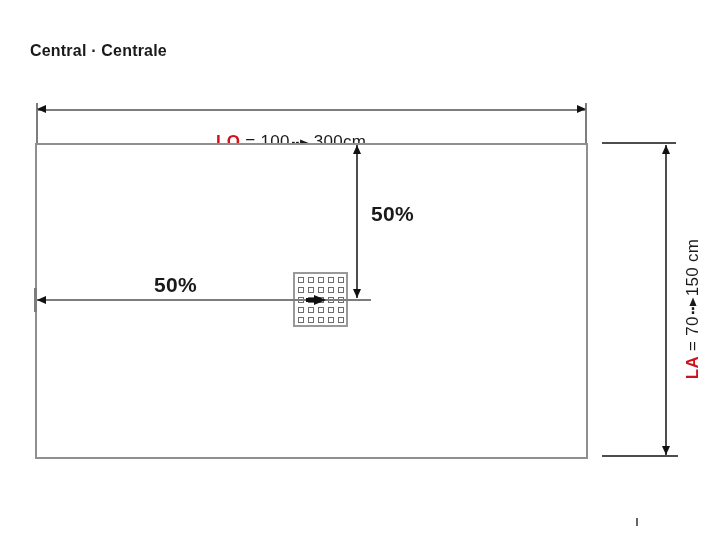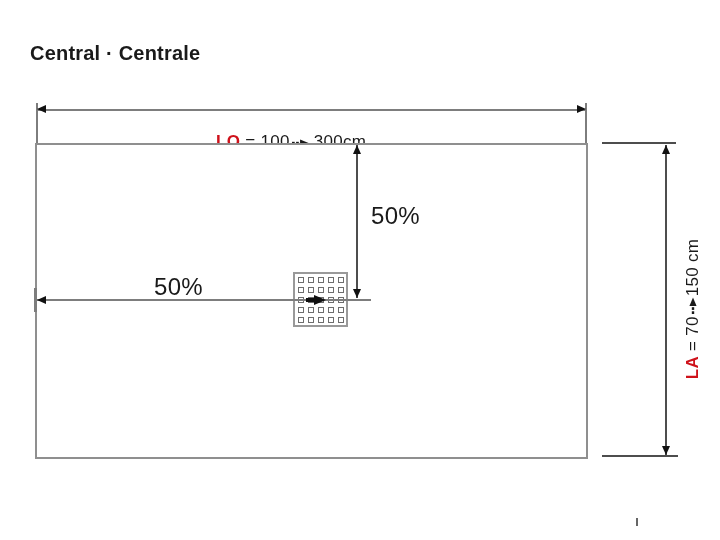--- a/index.html
+++ b/index.html
@@ -10,36 +10,36 @@
     --light-line:#7d7d7d;
     --text:#1a1a1a;
   }
   html,body{margin:0;padding:0;background:#ffffff;}
   #stage{
     position:relative;width:720px;height:540px;background:#ffffff;overflow:hidden;
     font-family:"Liberation Sans","DejaVu Sans",sans-serif;color:var(--text);
   }
   .abs{position:absolute;}
   .title{
-    left:30px;top:42px;font-size:20px;font-weight:700;letter-spacing:.2px;color:var(--text);
+    left:30px;top:42px;font-size:16px;font-weight:700;letter-spacing:.2px;color:var(--text);
   }
   
   .dim-label{font-size:17px;white-space:nowrap;letter-spacing:.3px;}
   .dim-label .code{color:var(--accent-red);font-weight:600;}
   .dim-label .eq{margin:0 5px;}
   .seg-arrow{width:17px;height:10px;fill:currentColor;vertical-align:-1px;}
   .seg-arrow.gap-after{margin:0 5px 0 2px;}
   .seg-arrow.tight{margin:0 1px 0 2px;}
   .label-top{left:216px;top:85px;margin-top:47px;}
   .label-right{
     left:613px;top:298px;width:160px;height:22px;
     display:flex;align-items:center;justify-content:center;
     transform:rotate(-90deg);transform-origin:center center;
   }
-  .pct-label{font-size:24px;letter-spacing:.3px;}
+  .pct-label{font-size:21px;letter-spacing:.3px;font-weight:bold;}
   .pct-h{left:154px;top:273px;}
   .pct-v{left:371px;top:202px;}
   
   .hline{height:1.5px;}
   .vline{width:1.5px;}
   .light{background:var(--light-line);}
   .dark{background:var(--dimension-line);}
   .dim-top-line{left:37px;top:109px;width:549px;}
   .tick-tl{left:36px;top:103px;height:40px;}
   .tick-tr{left:585px;top:103px;height:40px;}

